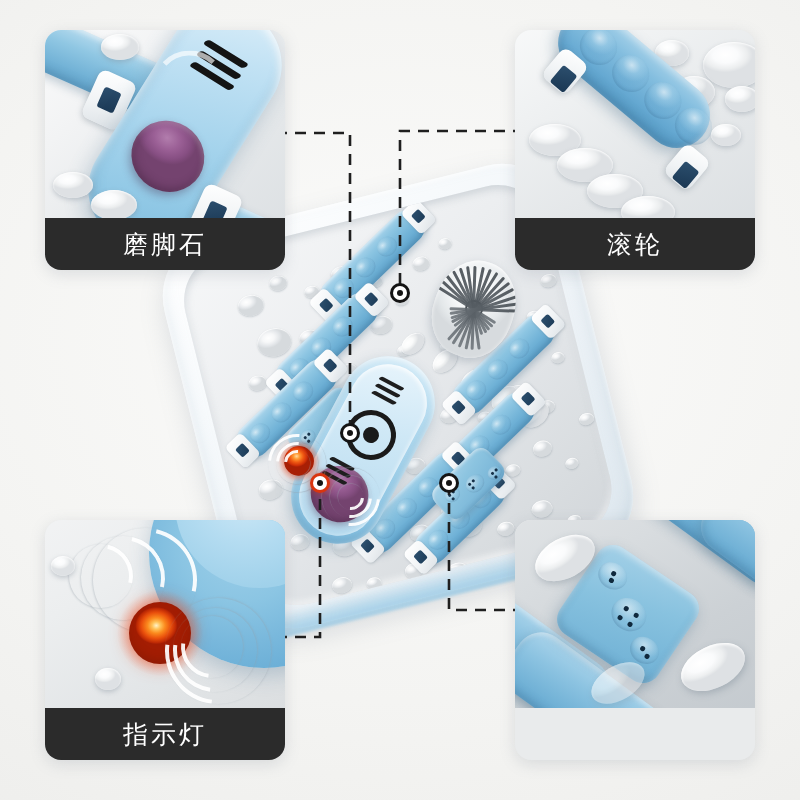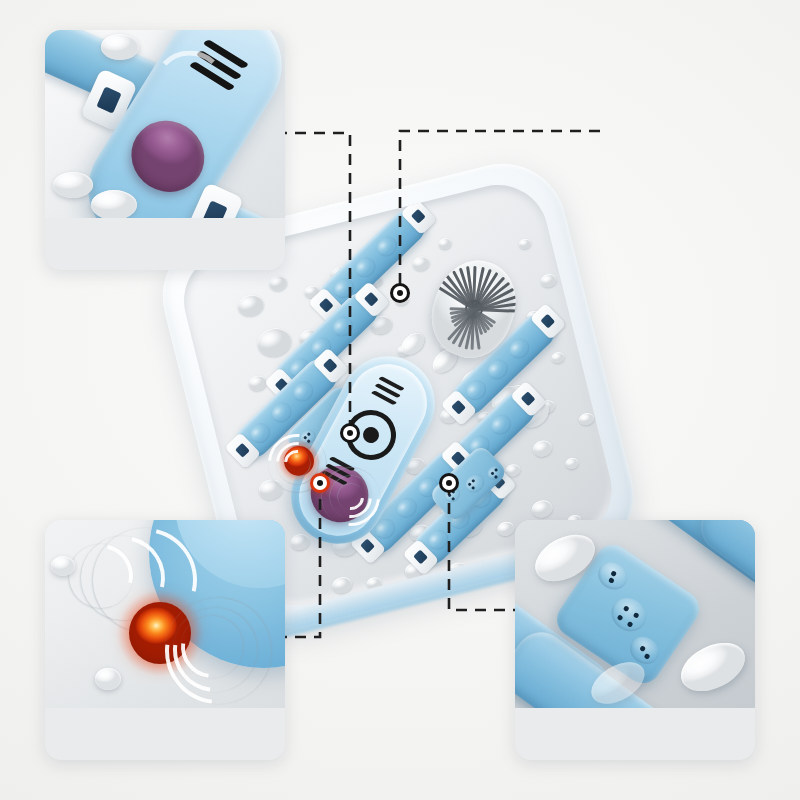--- a/index.html
+++ b/index.html
@@ -805,22 +805,46 @@
         </div>
         <div class="p1-arc"></div>
         <div class="p1-stone"></div>
       </div>
       <div class="p1-roller-b"></div>
       <div class="big-cap" style="left:150px;top:158px;transform:rotate(24deg);"></div>
       <div class="disc" style="left:8px;top:142px;width:40px;height:26px;"></div>
       <div class="disc" style="left:46px;top:160px;width:46px;height:30px;"></div>
       <div class="disc" style="left:56px;top:4px;width:38px;height:26px;"></div>
     </div>
+    <div class="panel-label">磨脚石</div>
   </div>
 
+  <div class="panel" style="left:515px;top:30px;">
+    <div class="panel-photo">
+      <div class="p2-bg"></div>
+      <div class="disc" style="left:188px;top:12px;width:62px;height:46px;"></div>
+      <div class="disc" style="left:140px;top:10px;width:34px;height:26px;"></div>
+      <div class="disc" style="left:158px;top:46px;width:42px;height:32px;"></div>
+      <div class="disc" style="left:210px;top:56px;width:34px;height:26px;"></div>
+      <div class="disc" style="left:196px;top:94px;width:30px;height:22px;"></div>
+      <div class="p2-roller">
+        <div class="bp" style="left:22px;"></div>
+        <div class="bp" style="left:64px;"></div>
+        <div class="bp" style="left:106px;"></div>
+        <div class="bp" style="left:146px;"></div>
+      </div>
+      <div class="big-cap" style="left:34px;top:22px;width:32px;height:38px;transform:rotate(40deg);"></div>
+      <div class="big-cap" style="left:156px;top:118px;width:32px;height:38px;transform:rotate(40deg);"></div>
+      <div class="disc" style="left:14px;top:94px;width:52px;height:32px;"></div>
+      <div class="disc" style="left:42px;top:118px;width:56px;height:34px;"></div>
+      <div class="disc" style="left:72px;top:144px;width:56px;height:34px;"></div>
+      <div class="disc" style="left:106px;top:166px;width:54px;height:32px;"></div>
+    </div>
+    <div class="panel-label">滚轮</div>
+  </div>
 
   <div class="panel" style="left:45px;top:520px;">
     <div class="panel-photo">
       <div class="p3-bg"></div>
       <div class="p3-blue"></div>
       <div class="p3-blue2"></div>
 
       <div class="p3-arc" style="left:24px;top:24px;width:64px;height:64px;transform:rotate(58deg);"></div>
       <div class="p3-arc" style="left:36px;top:16px;width:84px;height:84px;transform:rotate(58deg);"></div>
       <div class="p3-arc" style="left:48px;top:8px;width:104px;height:104px;transform:rotate(58deg);"></div>
@@ -830,20 +854,21 @@
         <div class="bulb"></div>
       </div>
 
       <div class="p3-arc" style="left:136px;top:96px;width:62px;height:62px;transform:rotate(232deg);"></div>
       <div class="p3-arc" style="left:128px;top:88px;width:84px;height:84px;transform:rotate(232deg);"></div>
       <div class="p3-arc" style="left:120px;top:78px;width:106px;height:106px;transform:rotate(232deg);"></div>
 
       <div class="disc" style="left:6px;top:36px;width:24px;height:20px;"></div>
       <div class="disc" style="left:50px;top:148px;width:26px;height:22px;"></div>
     </div>
+    <div class="panel-label">指示灯</div>
   </div>
 
   <div class="panel" style="left:515px;top:520px;">
     <div class="panel-photo">
       <div class="p4-bg"></div>
 
       <div class="p4-strip" style="left:106px;top:-46px;width:190px;height:72px;transform:rotate(36deg);"></div>
       <div class="p4-strip" style="left:178px;top:6px;width:180px;height:66px;transform:rotate(36deg);"></div>
       <div class="p4-strip" style="left:-84px;top:98px;width:186px;height:70px;transform:rotate(36deg);"></div>
       <div class="p4-strip" style="left:-18px;top:150px;width:186px;height:70px;transform:rotate(36deg);"></div>

